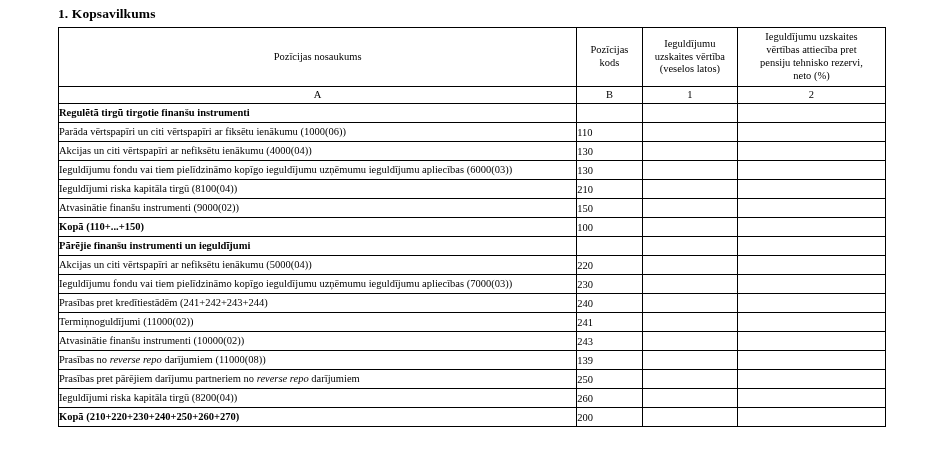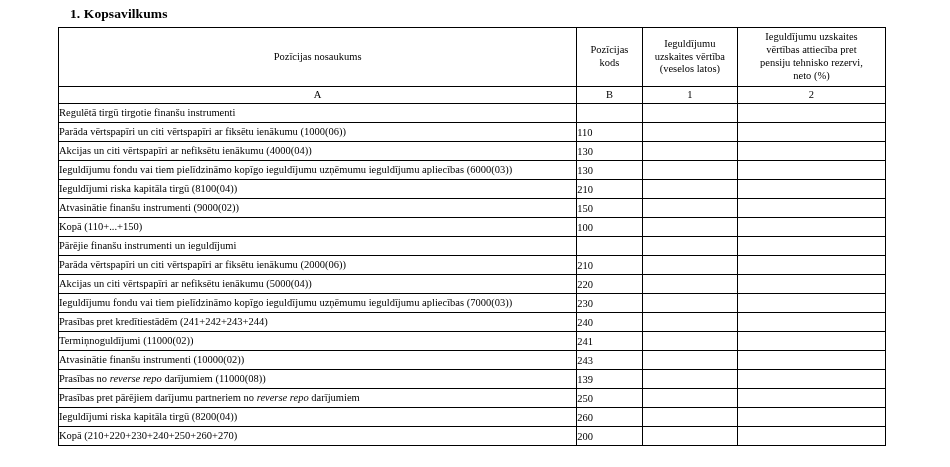--- a/index.html
+++ b/index.html
@@ -17,21 +17,21 @@
   .page {
     position: relative;
     width: 950px;
     height: 467px;
     box-sizing: border-box;
     padding: 6px 0 0 58px;
   }
   .section-title {
     font-size: 13.5px;
     font-weight: bold;
-    margin: 0 0 5px 12px;
+    margin: 0 0 5px 0;
     letter-spacing: 0.1px;
   }
   table.report {
     border-collapse: collapse;
     table-layout: fixed;
     width: 828px;
     font-size: 10.5px;
   }
   table.report td, table.report th {
     border: 1px solid #000000;
@@ -62,21 +62,21 @@
     text-align: left;
   }
   .cell-code {
     text-align: left;
     padding: 2px 4px 2px 6px;
     font-size: 10.5px;
   }
   .cell-blank {
     padding: 2px 4px;
   }
-  .bold { font-weight: normal; }
+  .bold { font-weight: bold; }
   .indent1 { padding-left: 22px; }
   .row-h { height: 18px; }
 </style>
 </head>
 <body>
 
 <div class="page">
 
   <div class="section-title">1. Kopsavilkums</div>
 
@@ -156,26 +156,20 @@
           <td class="cell-blank"></td>
           <td class="cell-blank"></td>
         </tr>
         <tr class="row-h">
           <td class="cell-name bold">Pārējie finanšu instrumenti un ieguldījumi</td>
           <td class="cell-code"></td>
           <td class="cell-blank"></td>
           <td class="cell-blank"></td>
         </tr>
         <tr class="row-h">
-          <td class="cell-name">Parāda vērtspapīri un citi vērtspapīri ar fiksētu ienākumu (2000(06))</td>
-          <td class="cell-code">210</td>
-          <td class="cell-blank"></td>
-          <td class="cell-blank"></td>
-        </tr>
-        <tr class="row-h">
           <td class="cell-name">Akcijas un citi vērtspapīri ar nefiksētu ienākumu (5000(04))</td>
           <td class="cell-code">220</td>
           <td class="cell-blank"></td>
           <td class="cell-blank"></td>
         </tr>
         <tr class="row-h">
           <td class="cell-name">Ieguldījumu fondu vai tiem pielīdzināmo kopīgo ieguldījumu uzņēmumu ieguldījumu apliecības (7000(03))</td>
           <td class="cell-code">230</td>
           <td class="cell-blank"></td>
           <td class="cell-blank"></td>

